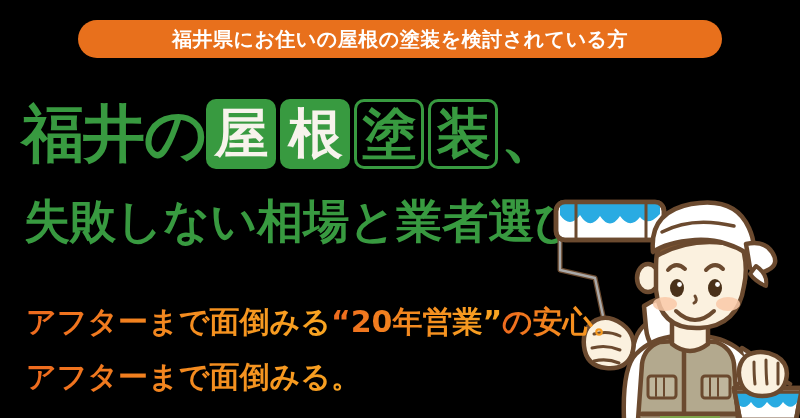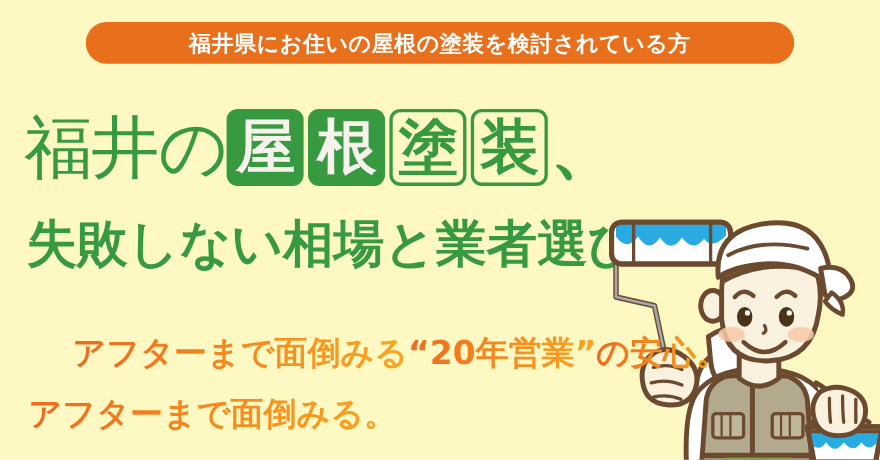--- a/index.html
+++ b/index.html
@@ -4,21 +4,21 @@
 <style>
   html,body{margin:0;padding:0;}
   body{
     width:800px;height:418px;overflow:hidden;
     background:#F7F3EC;
     font-family:"DejaVu Sans","Liberation Sans",sans-serif;
     -webkit-font-smoothing:antialiased;
   }
   #banner{
     position:relative;width:800px;height:418px;
-    background:#fef9c3;overflow:hidden;
+    background:#000000;overflow:hidden;
   }
 
   
   .pill{
     position:absolute;left:78px;top:20px;
     width:644px;height:38px;
     background:#E8701C;
     border-radius:19px;
     display:flex;align-items:center;justify-content:center;
     box-sizing:border-box;
@@ -33,21 +33,21 @@
   }
 
   
   .h1-line{
     position:absolute;left:22px;top:96px;
     display:flex;align-items:center;
     height:76px;
   }
   .h1-plain{
     color:#389A40;
-    font-size:62px;font-weight:400;line-height:1;
+    font-size:62px;font-weight:700;line-height:1;
     letter-spacing:-1px;
   }
   .kbox{
     display:inline-flex;align-items:center;justify-content:center;
     width:70px;height:70px;
     border-radius:10px;
     font-size:54px;font-weight:700;line-height:1;
     box-sizing:border-box;
     margin-right:4px;
   }
@@ -66,21 +66,21 @@
     letter-spacing:0px;white-space:nowrap;
   }
 
   
   .tag{
     position:absolute;left:26px;
     font-size:30px;font-weight:700;line-height:1;
     white-space:nowrap;
     color:#F07B20;
   }
-  .tag-1{top:307px;margin-left:40px;}
+  .tag-1{top:307px;}
   .tag-2{top:362px;}
   .tag-grad{
     background:linear-gradient(90deg,#EE6A1E 0%,#F3881F 45%,#F9A521 100%);
     -webkit-background-clip:text;background-clip:text;
     -webkit-text-fill-color:transparent;color:transparent;
   }
   .hl{
     position:relative;display:inline-block;
   }
   .hl::before{

